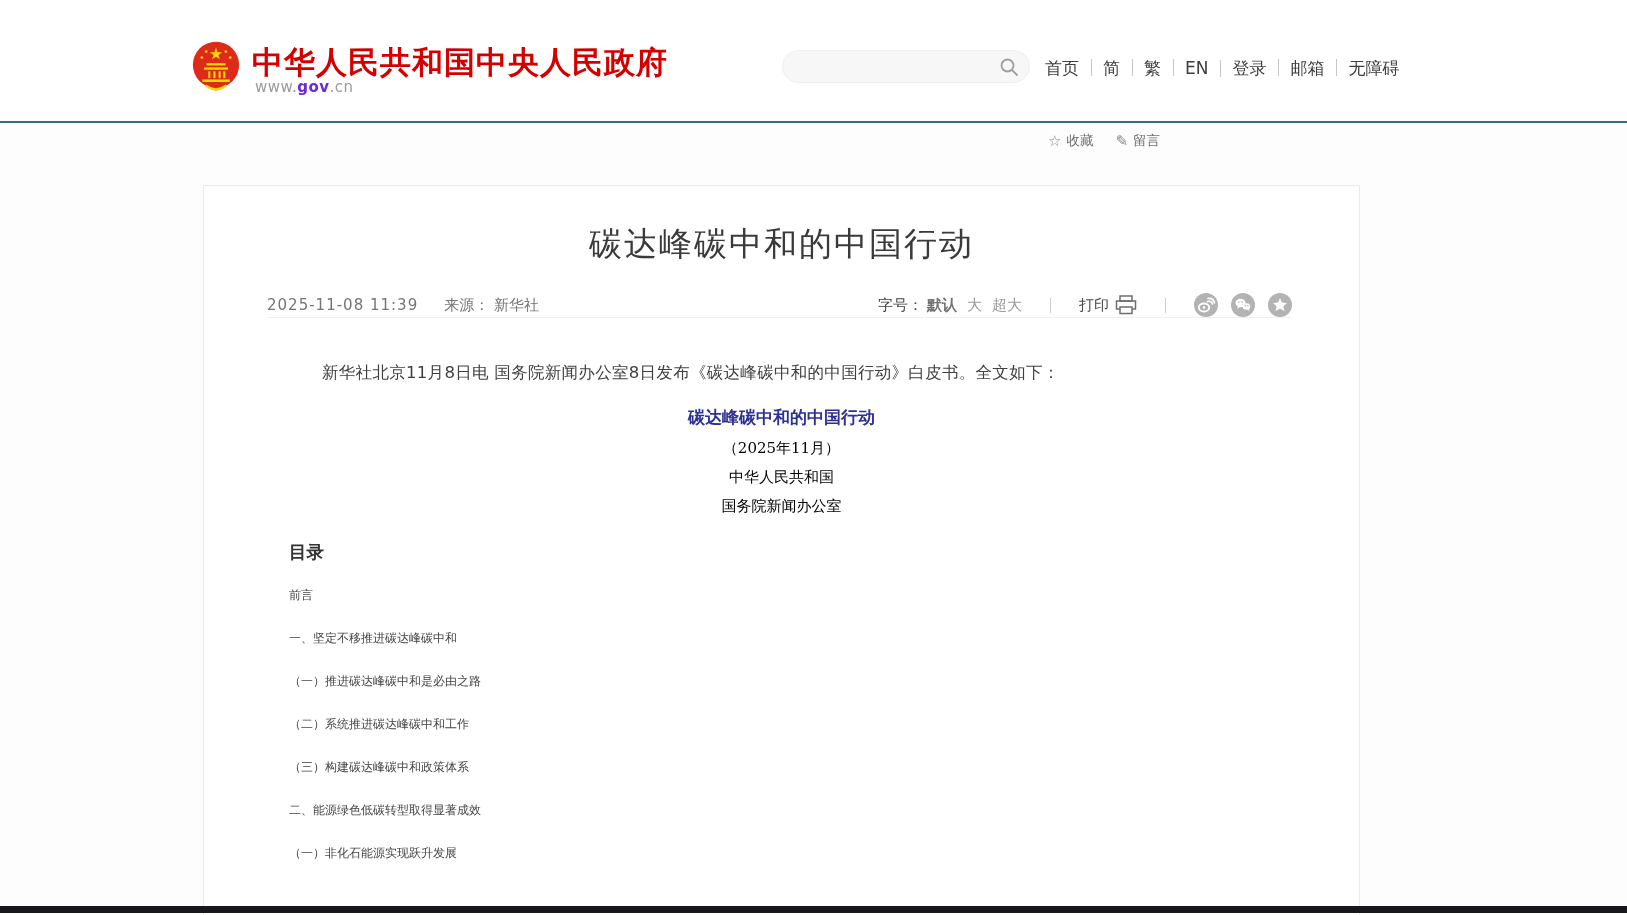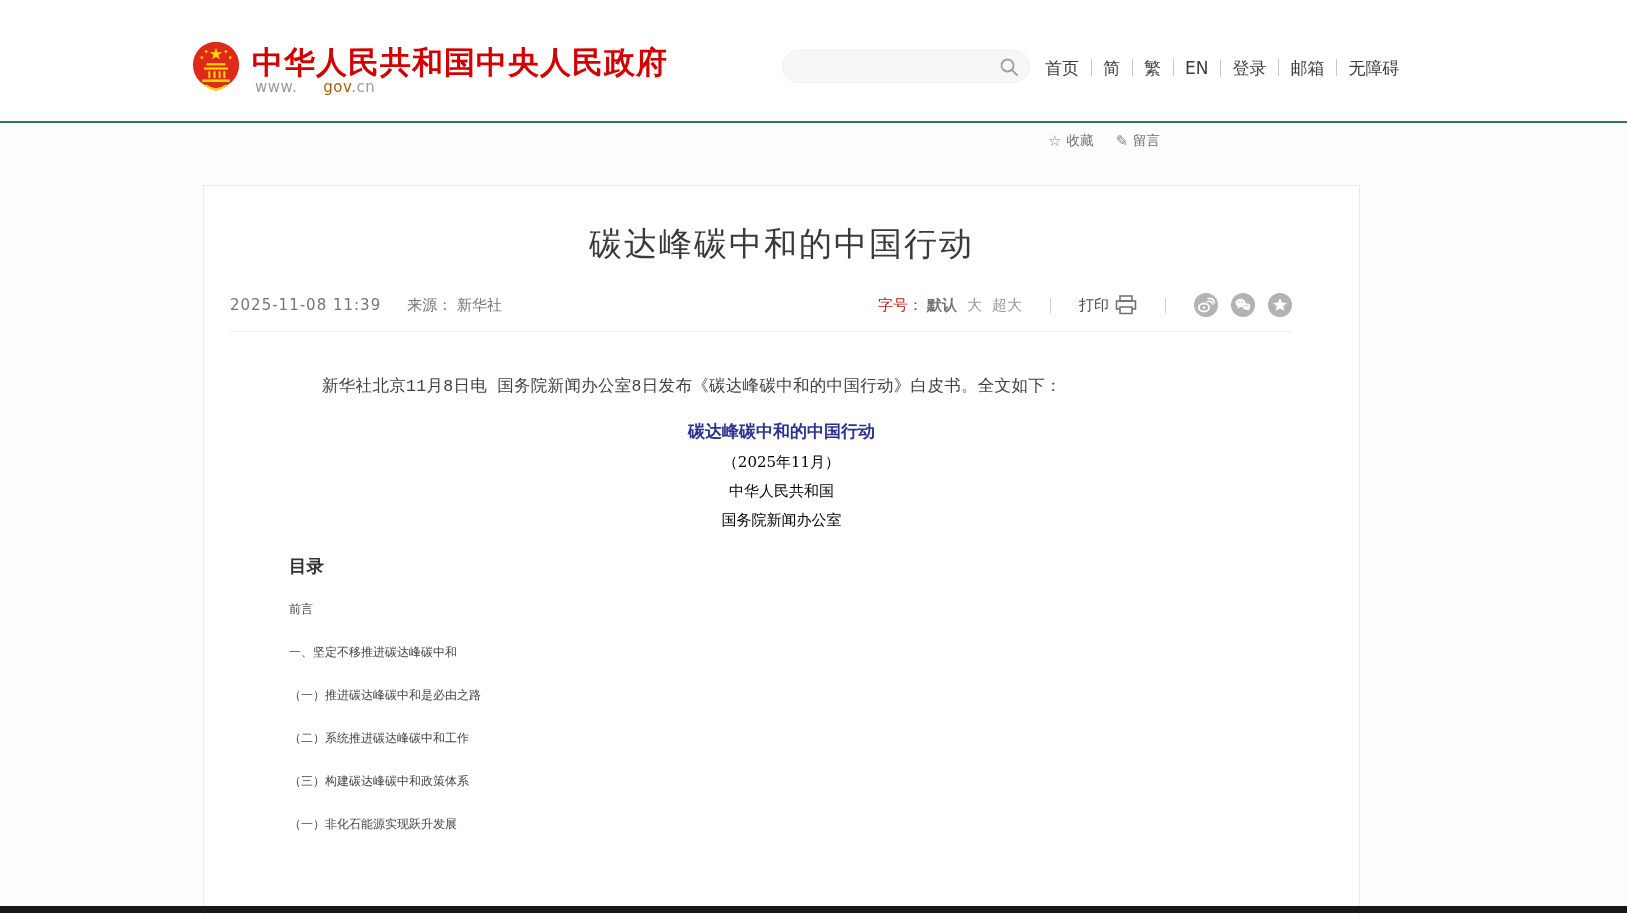--- a/index.html
+++ b/index.html
@@ -6,21 +6,21 @@
   html,body { width:1627px; height:915px; overflow:hidden; background:#fdfdfd;
               font-family:"DejaVu Sans","Liberation Sans",sans-serif; }
   .page { position:relative; width:1627px; height:817px; }
 
   
   .header { position:absolute; left:0; top:0; width:100%; height:121px; background:#ffffff; }
   .emblem { position:absolute; left:190px; top:40px; width:52px; height:60px; }
   .site-title { position:absolute; left:252px; top:42px; font-size:31px; font-weight:bold;
                 color:#d40000; letter-spacing:1px; white-space:nowrap; }
   .site-url { position:absolute; left:255px; top:78px; font-size:15px; color:#9b9b9b; letter-spacing:.5px; }
-  .site-url .gov { color:#a16207; font-weight:normal;margin-left:26px; }
+  .site-url .gov { color:#6d28d9; font-weight:bold; }
 
   .searchbox { position:absolute; left:782px; top:50px; width:248px; height:33px;
                background:#f7f7f7; border:1px solid #efefef; border-radius:17px; display:flex; align-items:center; }
   .searchbox input { flex:1; border:none; outline:none; background:transparent; height:100%;
                      padding:0 10px 0 16px; font-size:14px; color:#333; }
   .search-icon { width:20px; height:20px; margin-right:10px; flex:0 0 auto; }
 
   .nav { position:absolute; left:1043px; top:56px; display:flex; align-items:center; height:24px; }
   .nav .nav-item { font-size:17px; color:#3d3d3d; text-decoration:none; padding:0 12px; position:relative;
                    cursor:pointer; white-space:nowrap; }
@@ -36,36 +36,36 @@
   .page-actions .action { display:flex; align-items:center; gap:5px; cursor:pointer; }
   .page-actions .glyph { font-size:15px; color:#8a8a8a; }
 
   
   .card { position:absolute; left:203px; top:185px; width:1157px; height:762px;
           background:#ffffff; border:1px solid #eaeaea; }
 
   .article-title { margin-top:36px; text-align:center; font-size:33px; font-weight:400;
                    color:#3a3a3a; letter-spacing:2px; }
 
-  .meta-row { margin:26px 67px 0 26px; display:flex; justify-content:space-between; align-items:center;
-              padding-bottom:14px; border-bottom:1px solid #f0f0f0; font-size:15px; color:#757575; }
+  .meta-row { margin:26px 67px 0 63px; display:flex; justify-content:space-between; align-items:center;
+              border-bottom:1px solid #f0f0f0; font-size:15px; color:#757575; }
   .meta-left { display:flex; align-items:center; gap:26px; }
   .meta-left .date { letter-spacing:1px; }
   .meta-right { display:flex; align-items:center; }
-  .fontsize-label { color:#b91c1c; }
+  .fontsize-label { color:#404040; }
   .fs-default { color:#737373; font-weight:bold; margin-left:4px; cursor:pointer;text-align:center; }
   .fs-opt { color:#9a9a9a; margin-left:10px; cursor:pointer; }
   .v-divider { width:1px; height:15px; background:#cfcfcf; margin:0 28px; }
   .print { display:flex; align-items:center; gap:6px; color:#4a4a4a; cursor:pointer; }
   .share-icons { display:flex; align-items:center; gap:13px; }
   .share-circle { width:24px; height:24px; cursor:pointer; }
 
   
   .body-copy { margin:0 85px; font-size:16.5px; color:#3f3f3f; }
-  .p-lead { margin-top:42px; line-height:26px; text-indent:2em; letter-spacing:.3px;font-family:Liberation Mono, monospace; }
+  .p-lead { margin-top:42px; line-height:26px; text-indent:2em; letter-spacing:.3px; }
   .doc-title { margin-top:20px; text-align:center; font-weight:bold; color:#2e3192; font-size:17px; }
   .doc-sub { margin-top:9px; text-align:center; color:#000000; font-size:15px; line-height:20px;
              font-family:"DejaVu Serif","Liberation Serif",serif; }
   .toc-heading { margin-top:25px; font-size:17.5px; font-weight:bold; color:#333; line-height:22px; }
   .toc-item { margin-top:21px; font-size:12px; color:#454545; line-height:22px; }
 
   .viewport-bottom-bar { position:absolute; left:0; top:906px; width:100%; height:7px; background:#16181b; }
 </style>
 </head>
 <body>
@@ -185,18 +185,19 @@
       <div class="doc-sub">（2025年11月）</div>
       <div class="doc-sub">中华人民共和国</div>
       <div class="doc-sub">国务院新闻办公室</div>
 
       <div class="toc-heading">目录</div>
       <div class="toc-item">前言</div>
       <div class="toc-item">一、坚定不移推进碳达峰碳中和</div>
       <div class="toc-item">（一）推进碳达峰碳中和是必由之路</div>
       <div class="toc-item">（二）系统推进碳达峰碳中和工作</div>
       <div class="toc-item">（三）构建碳达峰碳中和政策体系</div>
+      <div class="toc-item">二、能源绿色低碳转型取得显著成效</div>
       <div class="toc-item">（一）非化石能源实现跃升发展</div>
     </div>
   </div>
 
   <div class="viewport-bottom-bar"></div>
 </div>
 
 </body></html>

